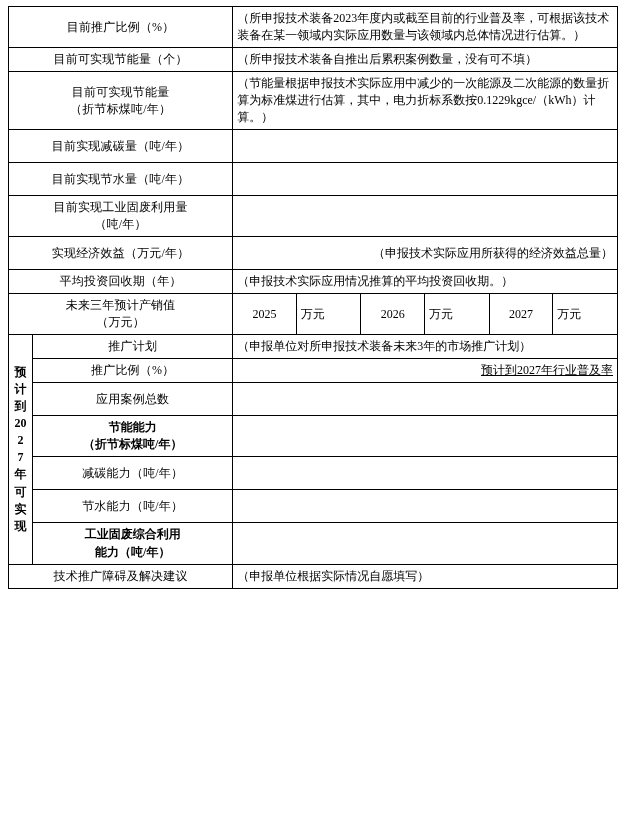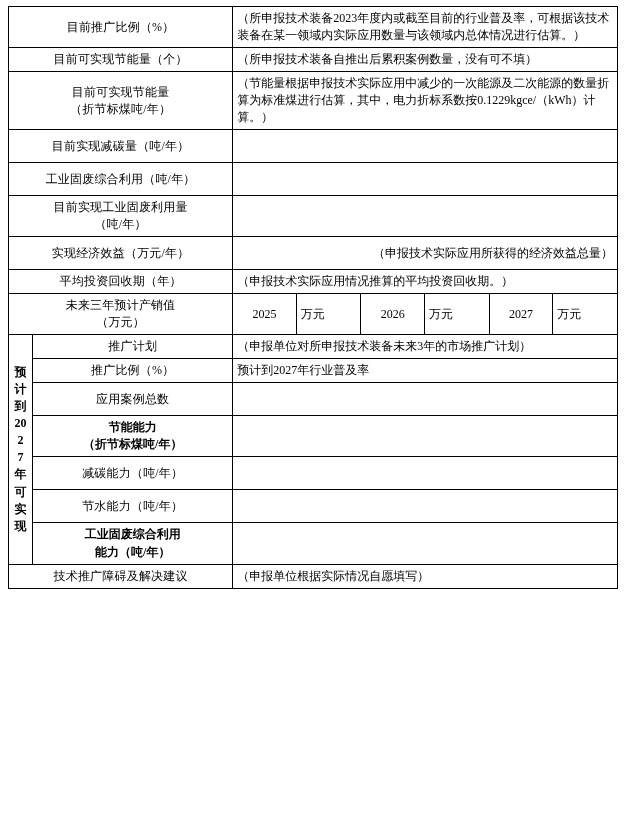--- a/index.html
+++ b/index.html
@@ -63,22 +63,23 @@
   }
   .year-cell {
     text-align: center;
     font-size: 14px;
   }
   .unit-cell {
     text-align: left;
     font-size: 14px;
   }
   .plain-left {
-    text-align: left;
+    text-align: right;
     font-size: 14px;
+    text-decoration: underline;
   }
   .two-line {
     display: block;
   }
 </style>
 </head>
 <body>
 
 <div class="sheet">
   <table class="form">
@@ -111,21 +112,21 @@
       </td>
       <td class="note" colspan="6">（节能量根据申报技术实际应用中减少的一次能源及二次能源的数量折算为标准煤进行估算，其中，电力折标系数按0.1229kgce/（kWh）计算。）</td>
     </tr>
 
     <tr>
       <td class="label" colspan="2">目前实现减碳量（吨/年）</td>
       <td class="note blank" colspan="6"></td>
     </tr>
 
     <tr>
-      <td class="label" colspan="2">工业固废综合利用（吨/年）</td>
+      <td class="label" colspan="2">目前实现节水量（吨/年）</td>
       <td class="note blank" colspan="6"></td>
     </tr>
 
     <tr>
       <td class="label" colspan="2">
         <span class="two-line">目前实现工业固废利用量</span>
         <span class="two-line">（吨/年）</span>
       </td>
       <td class="note" colspan="6"></td>
     </tr>

